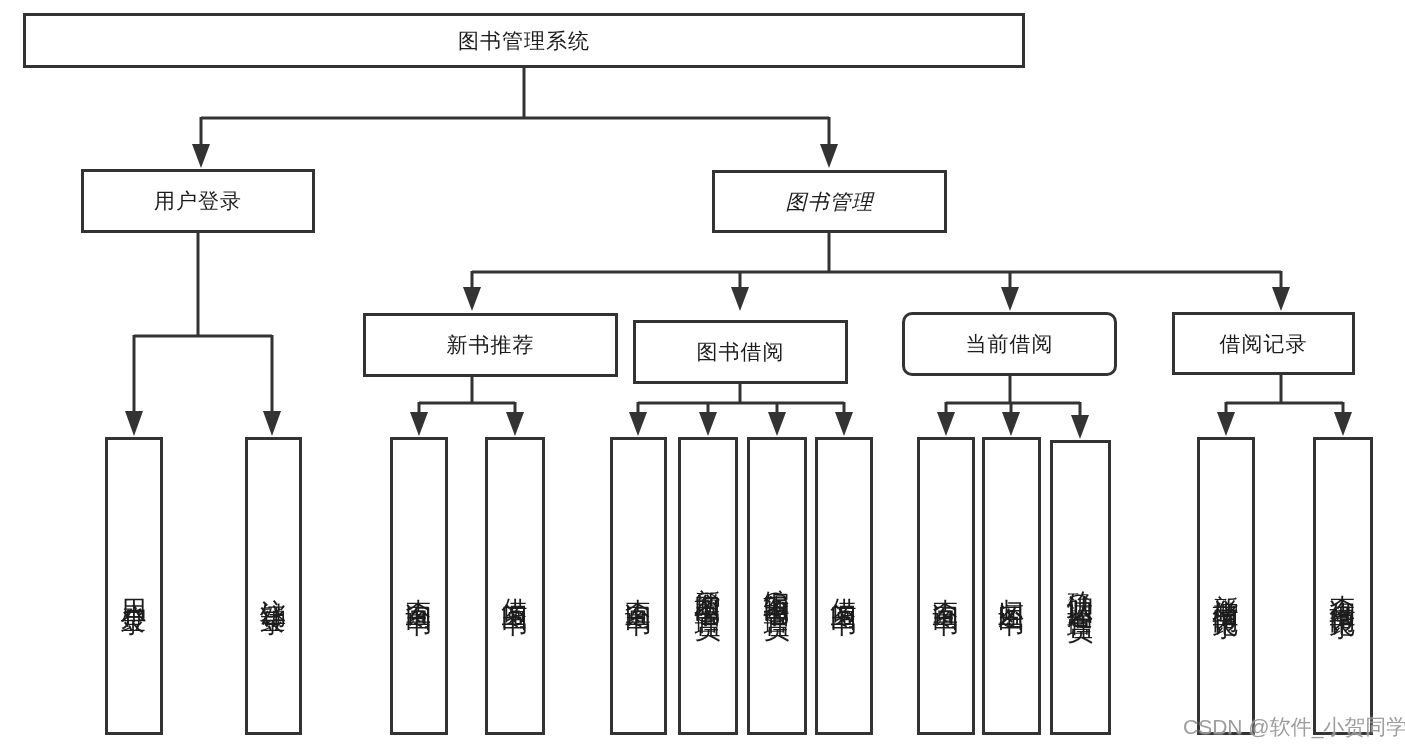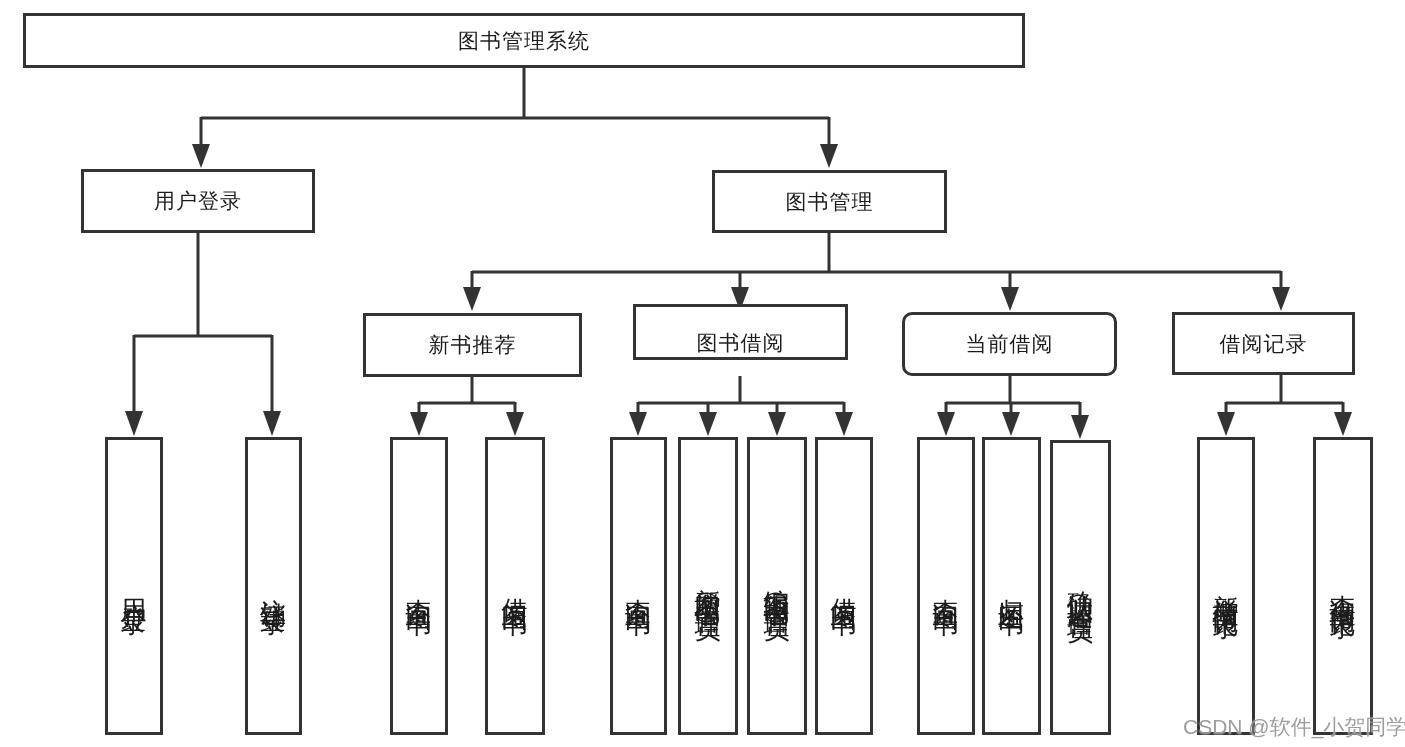--- a/index.html
+++ b/index.html
@@ -129,28 +129,28 @@
     </g>
   </svg>
 
   <div class="box hbox" style="left:23px; top:13px; width:1002px; height:55px;">
     <span class="label">图书管理系统</span>
   </div>
 
   <div class="box hbox" style="left:81px; top:169px; width:234px; height:64px;">
     <span class="label">用户登录</span>
   </div>
-  <div class="box hbox" style="left:712px; top:170px; width:235px; height:63px;">
+  <div class="box hbox" style="left:712px; top:170px; width:235px; height:63px;font-style:italic;">
     <span class="label">图书管理</span>
   </div>
 
-  <div class="box hbox" style="left:363px; top:313px; width:219px; height:64px;">
+  <div class="box hbox" style="left:363px; top:313px; width:255px; height:64px;">
     <span class="label">新书推荐</span>
   </div>
-  <div class="box hbox" style="left:633px; top:304px; width:215px; height:56px;align-items:flex-end;">
+  <div class="box hbox" style="left:633px; top:320px; width:215px; height:64px;">
     <span class="label">图书借阅</span>
   </div>
   <div class="box hbox" style="left:902px; top:312px; width:215px; height:64px;border-radius:10px;">
     <span class="label">当前借阅</span>
   </div>
   <div class="box hbox" style="left:1172px; top:312px; width:183px; height:63px;">
     <span class="label">借阅记录</span>
   </div>
 
   <div class="box vbox" style="left:105px; top:437px; width:58px; height:298px;">

